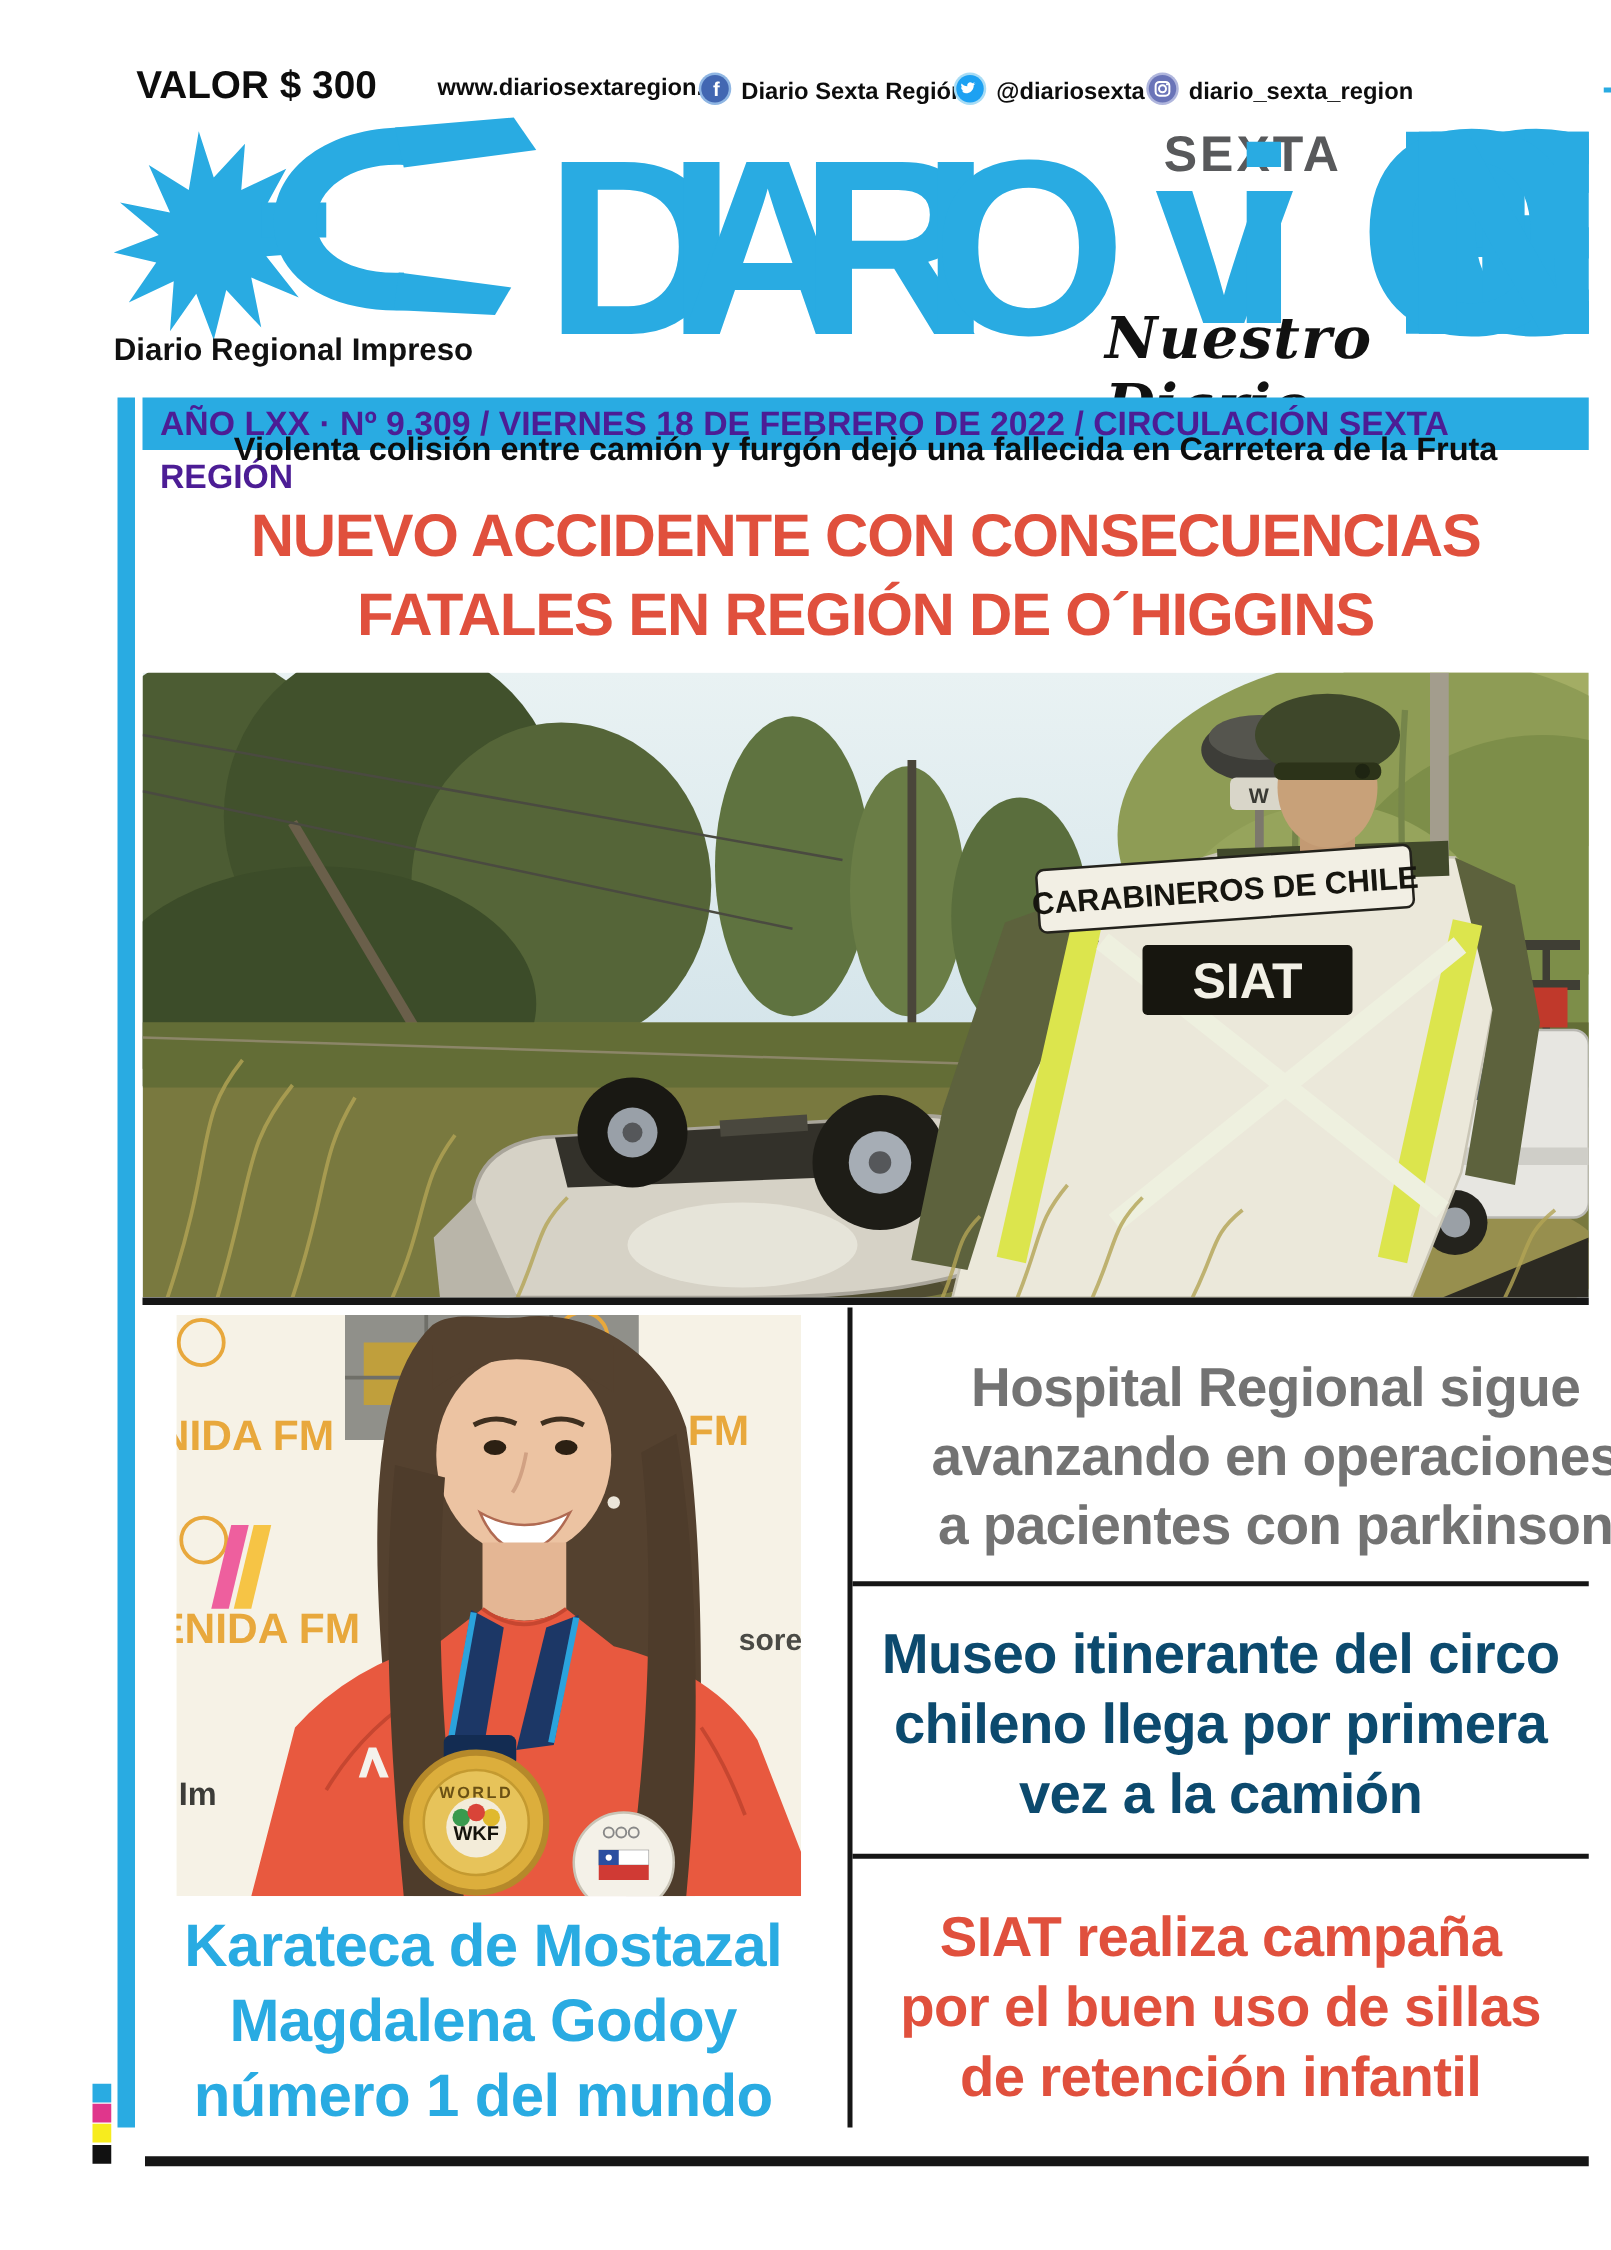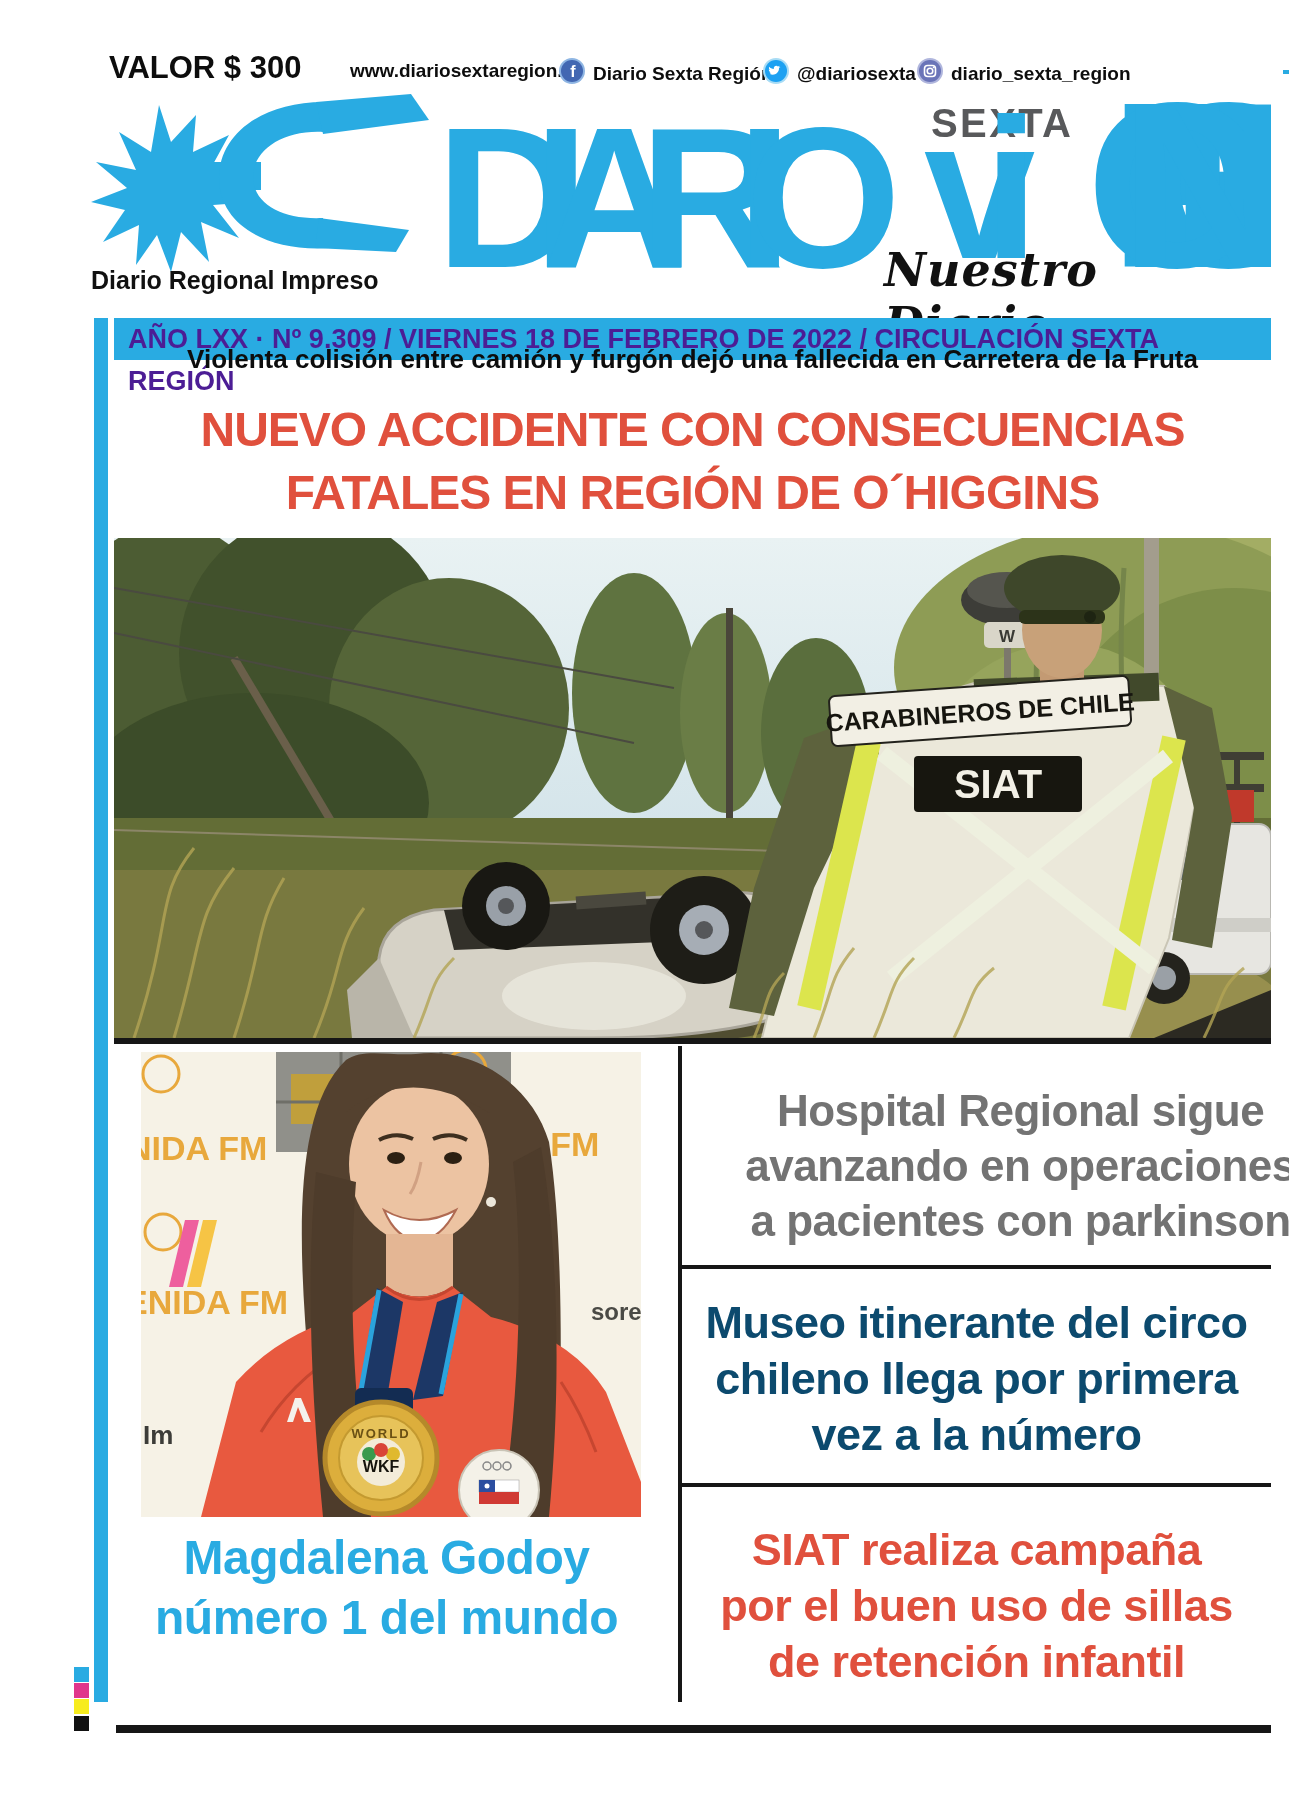--- a/index.html
+++ b/index.html
@@ -310,31 +310,32 @@
   <div class="abs story story-hospital">
     <div>Hospital Regional sigue</div>
     <div>avanzando en operaciones</div>
     <div>a pacientes con parkinson</div>
   </div>
   <div class="abs hdiv" style="top:1265px;"></div>
 
   <div class="abs story story-museo">
     <div>Museo itinerante del circo</div>
     <div>chileno llega por primera</div>
-    <div>vez a la número</div>
+    <div>vez a la camión</div>
   </div>
   <div class="abs hdiv" style="top:1483px;"></div>
 
   <div class="abs story story-siat">
     <div>SIAT realiza campaña</div>
     <div>por el buen uso de sillas</div>
     <div>de retención infantil</div>
   </div>
 
   <div class="abs story-karateca">
+    <div>Karateca de Mostazal</div>
     <div>Magdalena Godoy</div>
     <div>número 1 del mundo</div>
   </div>
 
   <div>
     <div class="abs regmark" style="top:1667px;background:#29abe2;"></div>
     <div class="abs regmark" style="top:1683px;background:#e0368c;"></div>
     <div class="abs regmark" style="top:1699px;background:#f7ec1e;"></div>
     <div class="abs regmark" style="top:1716px;background:#111111;"></div>
   </div>

